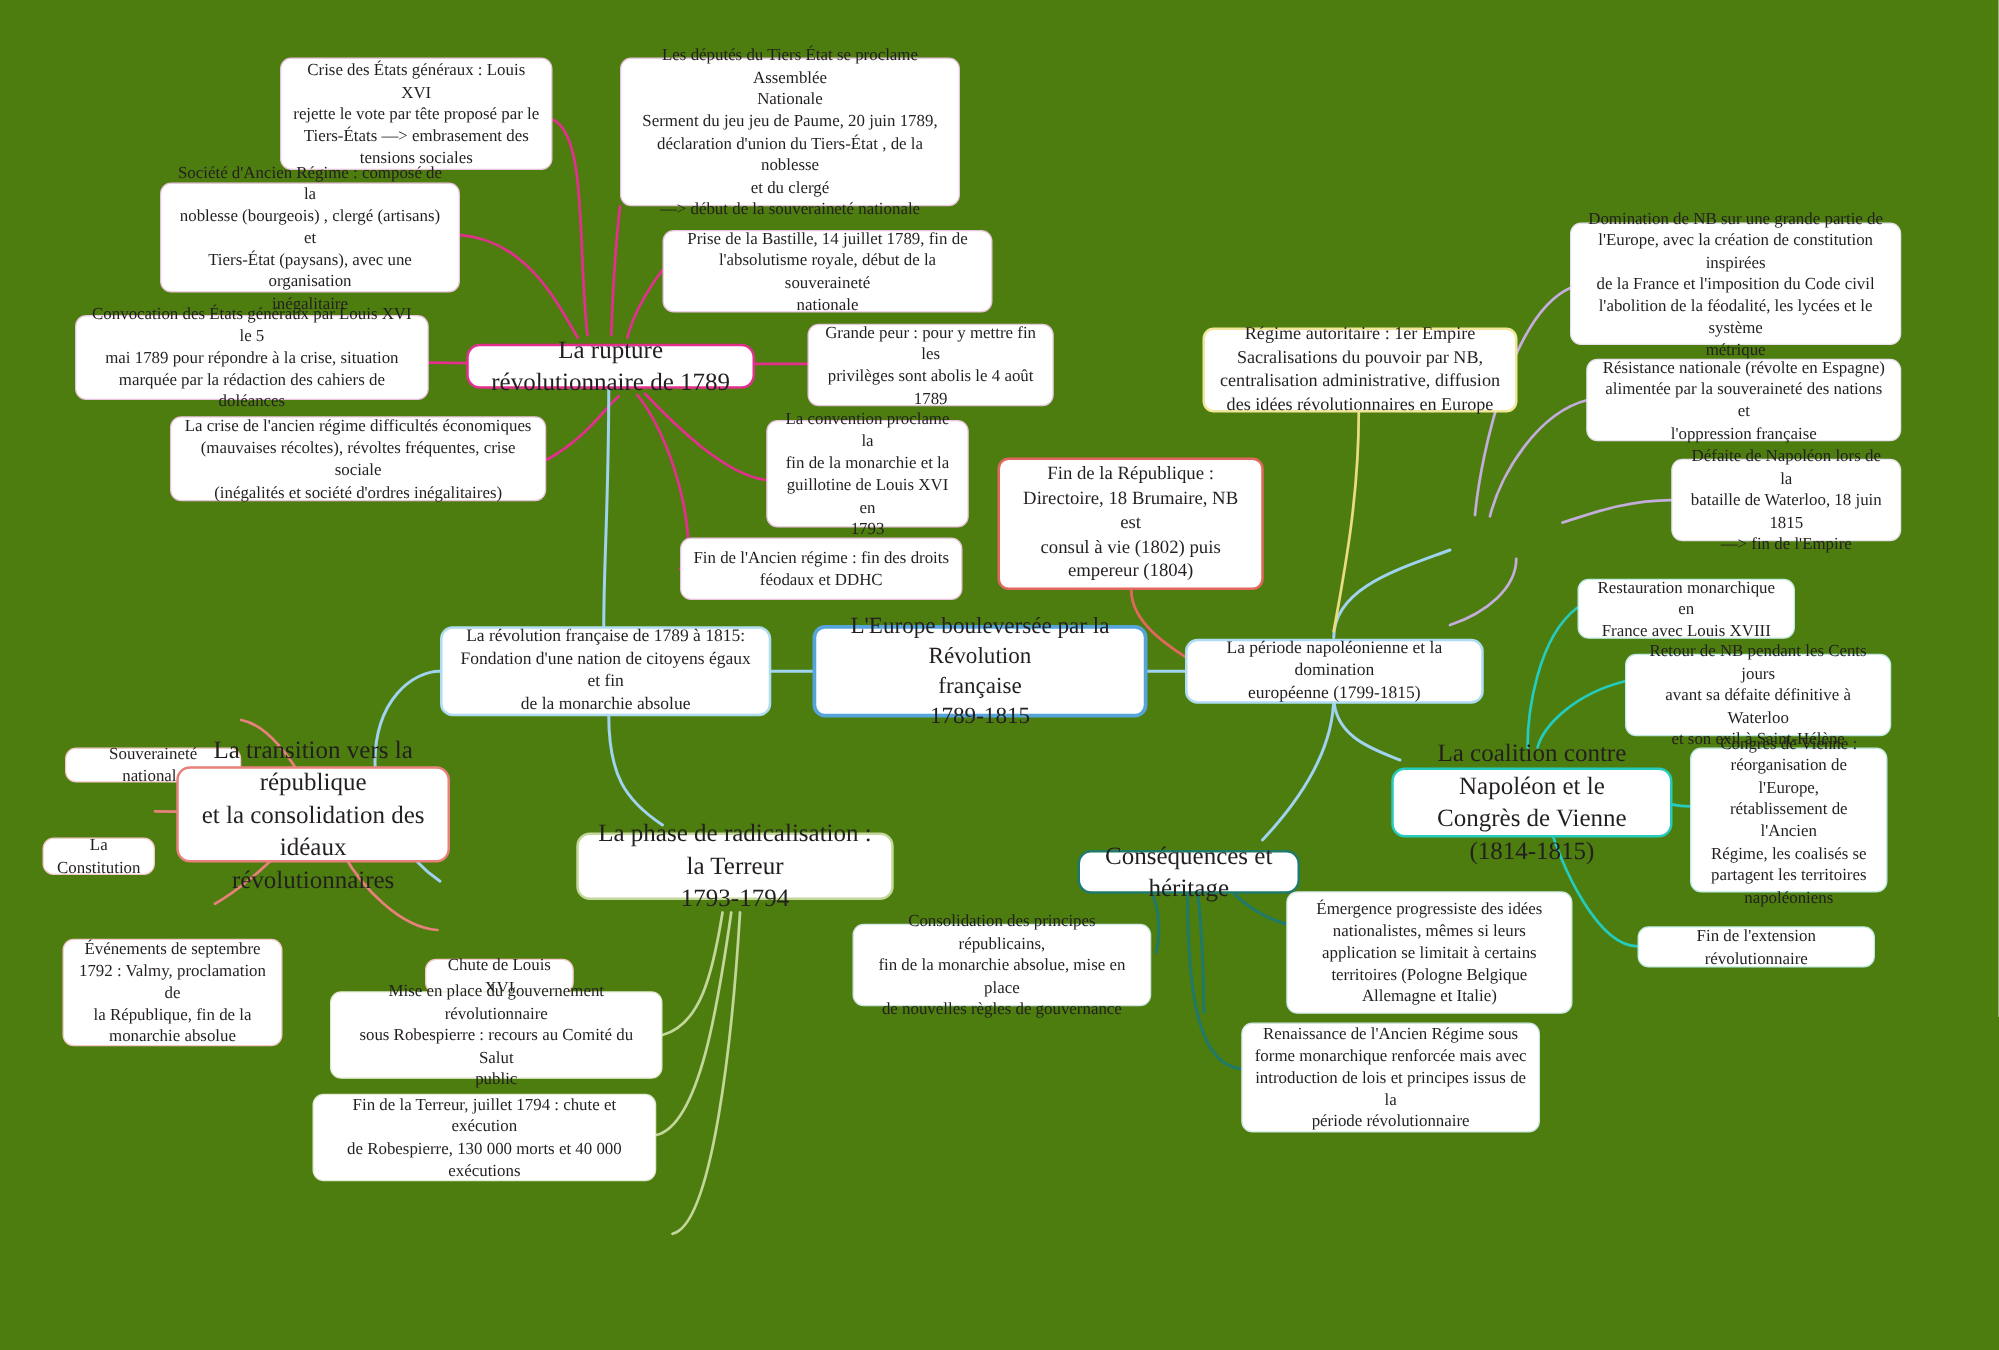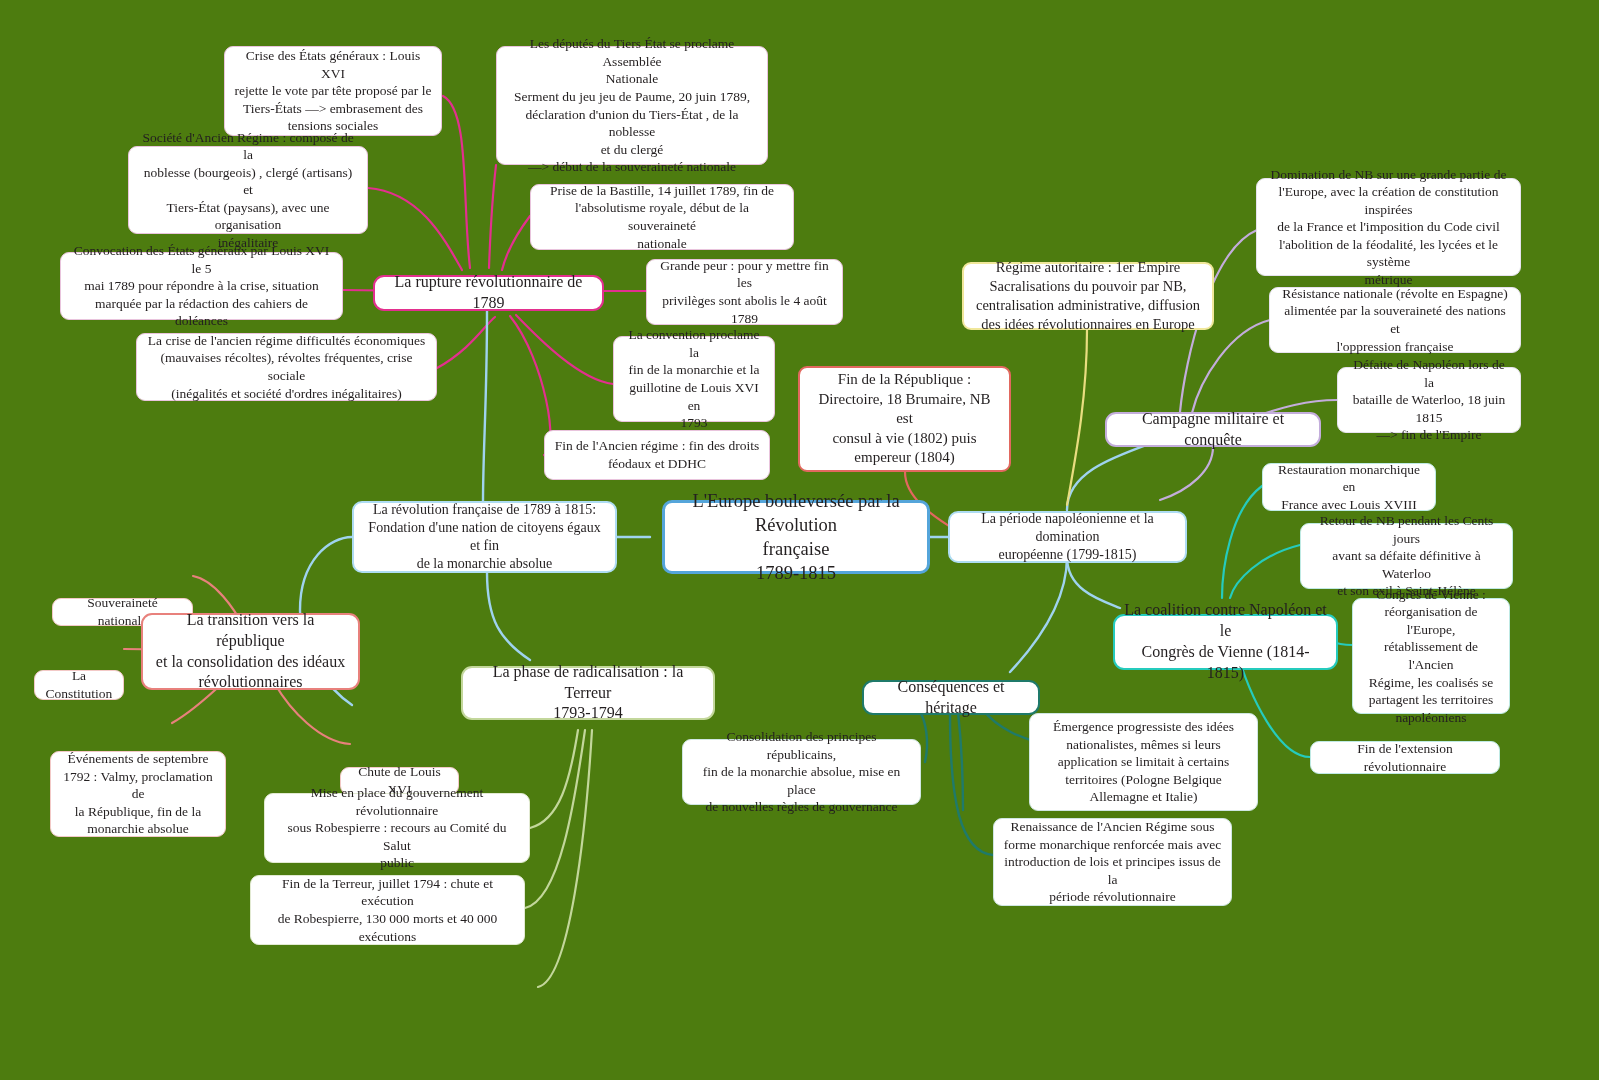--- a/index.html
+++ b/index.html
@@ -36,21 +36,21 @@
     border-radius: 9px;
     color: #231f20;
     line-height: 1.30;
     padding: 7px 9px;
     z-index: 2;
   }
   .node span { display: block; width: 100%; }
 
   
   .leaf      { font-size: 13.5px; }
-  .branch    { font-size: 16px; border-width: 2px; border-radius: 11px; align-items: center; }
+  .branch    { font-size: 20px; border-width: 2px; border-radius: 11px; align-items: center; }
   .center    { font-size: 18.5px; border-width: 3px; border-radius: 10px; }
 
   
   .c-pink-leaf    { border-color: #e9c4dd; }
   .c-pink-branch  { border-color: #e32f8e; }
   .c-blue-center  { border-color: #55a5da; }
   .c-blue-branch  { border-color: #aedcf2; border-width: 2px;}
   .c-red-leaf     { border-color: #f3c9c7; margin-top: 36px; }
   .c-red-branch   { border-color: #e8817c; }
   .c-red-strong   { border-color: #e2685f; border-width: 2px; }
@@ -192,25 +192,22 @@
   </div>
 
   <div class="node leaf c-purple-leaf" style="left:1269px; top:287px; width:252px; height:66px;">
     <span>Résistance nationale (révolte en Espagne)<br>alimentée par la souveraineté des nations et<br>l'oppression française</span>
   </div>
 
   <div class="node leaf c-purple-leaf" style="left:1337px; top:367px; width:184px; height:66px;">
     <span>Défaite de Napoléon lors de la<br>bataille de Waterloo, 18 juin 1815<br>—&gt; fin de l'Empire</span>
   </div>
 
-  <div class="node branch c-purple-branch" style="left:1105px; top:412px; width:216px; height:35px;">
-    <span>Campagne militaire et conquête</span>
-  </div>
-
-  <div class="node center c-blue-center" style="left:650px; top:500px; width:268px; height:74px;margin-left:12px;">
+
+  <div class="node center c-blue-center" style="left:650px; top:500px; width:268px; height:74px;">
     <span>L'Europe bouleversée par la Révolution<br>française<br>1789-1815</span>
   </div>
 
   <div class="node c-blue-branch" style="left:352px; top:501px; width:265px; height:72px; font-size:14px; border-radius:10px;">
     <span>La révolution française de 1789 à 1815:<br>Fondation d'une nation de citoyens égaux  et fin<br>de la monarchie absolue</span>
   </div>
 
   <div class="node c-blue-branch" style="left:948px; top:511px; width:239px; height:52px; font-size:14px; border-radius:10px;">
     <span>La période napoléonienne et la domination<br>européenne (1799-1815)</span>
   </div>

